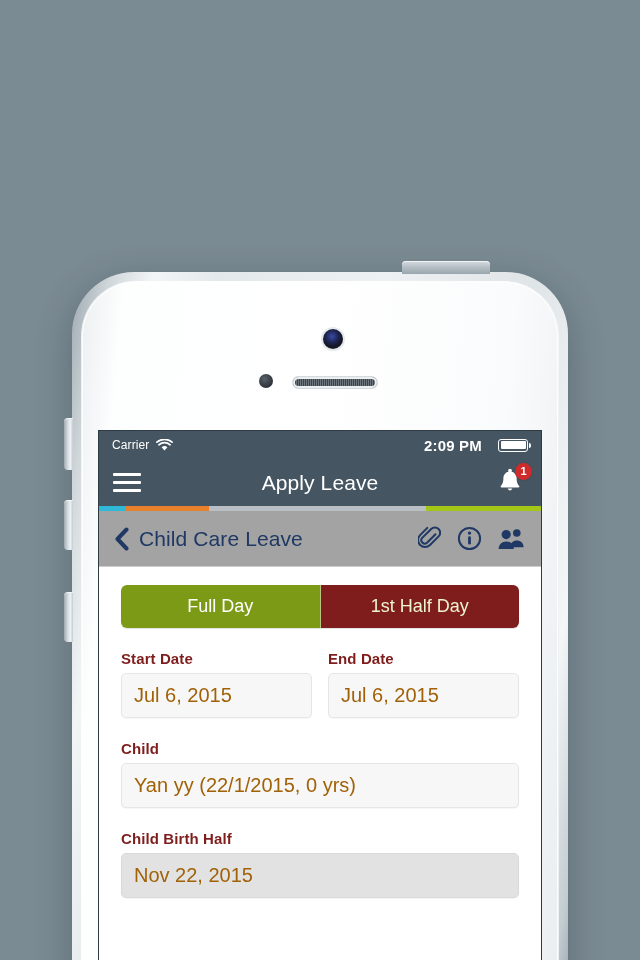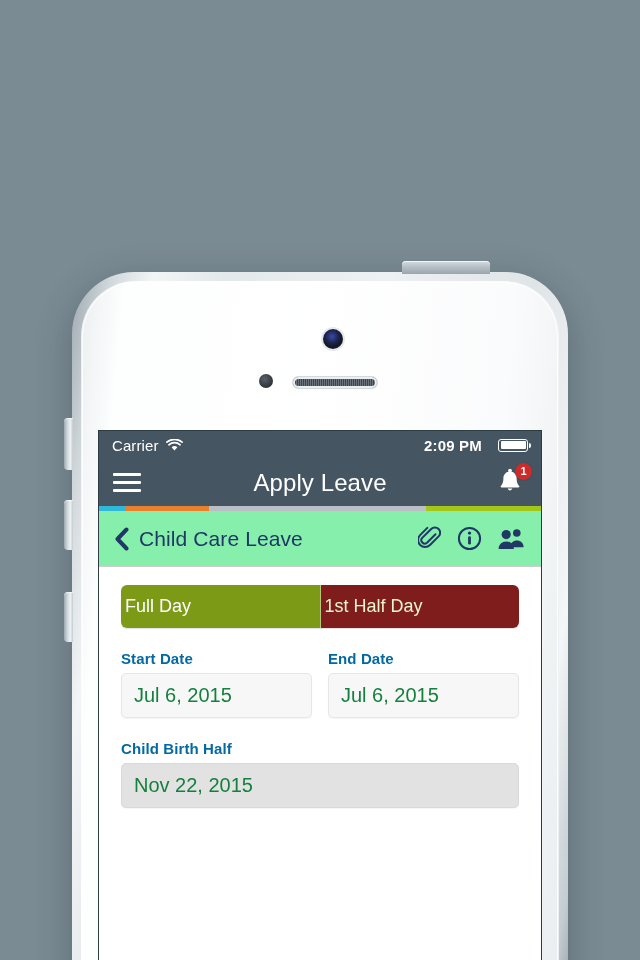--- a/index.html
+++ b/index.html
@@ -92,21 +92,21 @@
     box-shadow:0 0 0 1px #2f3b42;
   }
 
   
   .statusbar{
     height:28px; background:#455562;
     display:flex; align-items:center; padding:0 13px;
     color:#fff; font-size:15px;
   }
   .sb-left{ display:flex; align-items:center; gap:7px; flex:0 0 auto; }
-  .sb-carrier{ font-size:15px; letter-spacing:.1px; }
+  .sb-carrier{ font-size:12px; letter-spacing:.1px; }
   .wifi-icon{ display:block; }
   .sb-center{ flex:1; text-align:right; font-size:15px; font-weight:bold;
               letter-spacing:.2px; padding-right:16px; }
   .sb-right{ flex:0 0 auto; display:flex; align-items:center; }
   .battery{
     width:30px; height:13px; border:1.5px solid #fff; border-radius:3px;
     position:relative; padding:1.5px;
   }
   .battery::after{
     content:""; position:absolute; right:-4px; top:3.5px;
@@ -117,74 +117,74 @@
   
   .navbar{
     height:47px; background:#455562;
     display:flex; align-items:center; padding:0 14px;
     position:relative;
   }
   .hamburger{ width:28px; display:flex; flex-direction:column; gap:5px; cursor:pointer; }
   .hamburger span{ display:block; height:3px; background:#fff; border-radius:1px; }
   .nav-title{
     position:absolute; left:0; right:0; text-align:center;
-    color:#fff; font-size:24px; font-weight:400; letter-spacing:.1px;
+    color:#fff; font-size:21px; font-weight:400; letter-spacing:.1px;
     pointer-events:none;
   }
   .bell-wrap{ margin-left:auto; position:relative; width:30px; height:30px; cursor:pointer; }
   .badge{
     position:absolute; right:-5px; top:-5px;
     min-width:17px; height:17px; border-radius:9px;
     background:#cf2b2b; color:#fff; font-size:11px; font-weight:bold;
     display:flex; align-items:center; justify-content:center;
     padding:0 4px; box-shadow:0 0 0 1px rgba(0,0,0,.06);
   }
 
   
   .stripe{ height:5px; display:flex; }
   .stripe i{ display:block; height:100%; }
 
   
   .subheader{
-    height:56px; background:#86efac;
+    height:56px; background:#a3a3a3;
     display:flex; align-items:center; padding:0 15px;
     border-bottom:1px solid #cdcdcd;
   }
   .back-chevron{ margin-right:10px; cursor:pointer; display:flex; align-items:center; }
   .sub-title{ color:#1f3864; font-size:21px; font-weight:400; letter-spacing:.1px; }
   .sub-icons{ margin-left:auto; display:flex; align-items:center; gap:16px; }
   .sub-icons .ic{ cursor:pointer; display:flex; align-items:center; justify-content:center; }
 
   
   .content{ background:#fff; padding:18px 22px 0 22px; height:100%; }
 
   
   .segmented{
     display:flex; border-radius:6px; overflow:hidden; width:100%;
     box-shadow:0 1px 1px rgba(0,0,0,.12);
   }
   .seg{
-    flex:1; text-align:left; padding:11px 4px;
+    flex:1; text-align:center; padding:11px 4px;
     font-size:18px; cursor:pointer; white-space:nowrap;
     border-right:1px solid rgba(255,255,255,.45);
   }
   .seg:last-child{ border-right:none; }
   .seg.active{ background:#7d9a16; color:#ffffff; }
   .seg.inactive{ background:#7f1d1d; color:#edf5cf; }
 
   
   .row2{ display:flex; gap:16px; margin-top:22px; }
   .field{ flex:1; }
   .field-label{
-    color:#0369a1; font-size:15px; font-weight:bold;
+    color:#7f1d1d; font-size:15px; font-weight:bold;
     letter-spacing:.1px; margin-bottom:6px;
   }
   .field-box{
     background:#f7f7f8; border:1px solid #e6e6e8; border-radius:5px;
-    padding:10px 12px; font-size:20px; color:#15803d;
+    padding:10px 12px; font-size:20px; color:#a16207;
     box-shadow:0 1px 1px rgba(0,0,0,.04);
     white-space:nowrap; overflow:hidden;
   }
   .field-box.readonly{ background:#e2e2e3; border-color:#d9d9da; }
   .block{ margin-top:22px; }
 </style>
 </head>
 <body>
 
 <div id="stage">
@@ -289,20 +289,22 @@
               <div class="field-label">Start Date</div>
               <div class="field-box">Jul 6, 2015</div>
             </div>
             <div class="field">
               <div class="field-label">End Date</div>
               <div class="field-box">Jul 6, 2015</div>
             </div>
           </div>
 
           <div class="block">
+            <div class="field-label">Child</div>
+            <div class="field-box">Yan yy (22/1/2015, 0 yrs)</div>
           </div>
 
           <div class="block">
             <div class="field-label">Child Birth Half</div>
             <div class="field-box readonly">Nov 22, 2015</div>
           </div>
 
         </div>
       </div>
     </div>

